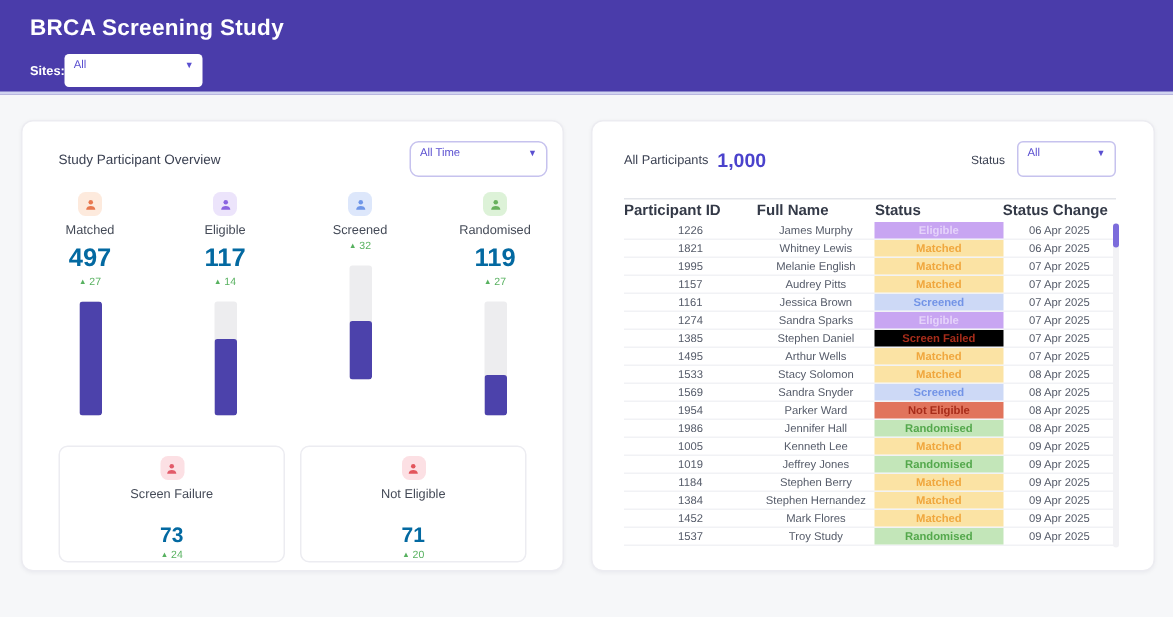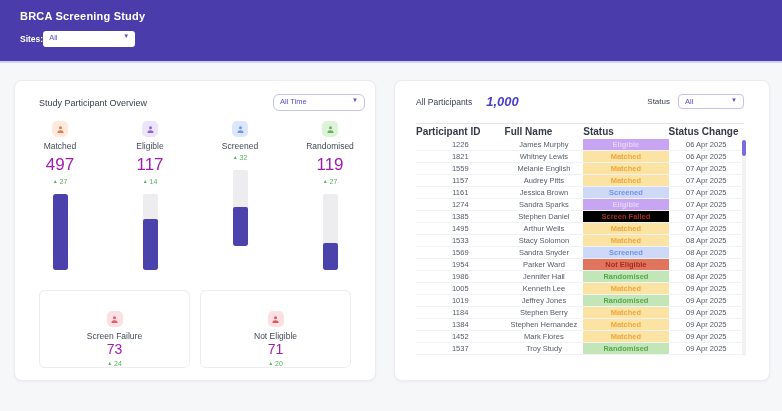--- a/index.html
+++ b/index.html
@@ -13,27 +13,27 @@
   }
   :root{
     --brand:#4a3caa; --accent:#5a4fd0; --accent-border:#c6c2ee;
     --delta_green:#57b15f; --bar_fill:#4c42ab; --count_purple:#4a42cc;
   }
   
   .app-header{
     position:absolute; left:0; top:0; width:782px; height:63px;
     background:var(--brand); border-bottom:2px solid #d0d3f0; padding:10px 0 0 20px;
   }
-  .app-title{ color:#fff; font-size:11px; font-weight:bold; letter-spacing:.2px; }
+  .app-title{ color:#fff; font-size:15px; font-weight:bold; letter-spacing:.2px; }
   .sites-row{ display:flex; align-items:center; margin-top:9px; }
   .sites-label{ color:#fff; font-size:8.5px; font-weight:bold; }
   .select{
     background:#fff; border:1px solid var(--accent-border); border-radius:4px;
-    display:flex; align-items:flex-start; justify-content:space-between;
-    color:var(--accent); font-size:7.5px; padding:2px 6px; cursor:pointer;
+    display:flex; align-items:flex-end; justify-content:space-between;
+    color:var(--accent); font-size:7.5px; padding:11px 6px; cursor:pointer;
   }
   .sites-select{ width:92px; height:16px; border:none; border-radius:3px; }
   .caret{ color:var(--accent); font-size:6px; line-height:1; }
   
   .panel{
     position:absolute; top:80px; background:#fff; border:1px solid #ececf1;
     border-radius:8px; box-shadow:0 1px 3px rgba(20,20,60,.05);
   }
   .panel-left{ left:14px; width:362px; height:301px; }
   .panel-right{ left:394px; width:376px; height:301px; }
@@ -44,43 +44,43 @@
   .panel-title{ font-size:9px; color:#3b4152; }
   .time-select{ width:92px; height:17px; border-radius:6px; }
   
   .stats-grid{ display:grid; grid-template-columns:repeat(4,1fr); margin-top:10px; text-align:center; }
   .badge{
     width:16px; height:16px; border-radius:5px; margin:0 auto;
     display:flex; align-items:center; justify-content:center;
   }
   .badge svg{ width:9px; height:9px; }
   .stat-label{ font-size:8.5px; color:#444a57; margin-top:4px; }
-  .stat-value{ font-size:17px; font-weight:400; color:#a21caf; margin-top:4px; }
+  .stat-value{ font-size:17px; font-weight:700; color:#0369a1; margin-top:4px; }
   .delta{ font-size:7px; color:var(--delta_green); margin-top:3px; }
   .tri{ font-size:5px; vertical-align:1px; margin-right:2px; }
   .bar{
     width:15px; height:76px; background:#ededef; border-radius:2px;
     margin:9px auto 0; position:relative; overflow:hidden;
   }
   .bar-fill{ position:absolute; bottom:0; left:0; width:100%; background:var(--bar_fill); border-radius:2px; }
   
   .cards-row{ display:flex; gap:10px; margin:20px 24px 0; }
   .mini-card{
     flex:1; height:78px; border:1px solid #ececf1; border-radius:6px;
     display:flex; flex-direction:column; align-items:center; justify-content:flex-end; text-align:center;
     padding-top:2px;
   }
-  .mini-card .stat-value{ font-size:14px; margin-top:0; }
+  .mini-card .stat-value{ font-size:14px; margin-top:14px; }
   
   .panel-head2{
     display:flex; justify-content:space-between; align-items:center; padding:13px 25px 0 21px;
   }
   .ph-left{ display:flex; align-items:center; }
   .participants-title{ font-size:8.5px; color:#3b4152; }
-  .participants-count{ font-size:13px; font-weight:700; color:var(--count_purple); margin-left:14px;font-style:italic; }
+  .participants-count{ font-size:13px; font-weight:700; color:var(--count_purple); margin-left:6px; }
   .ph-right{ display:flex; align-items:center; }
   .status-label{ font-size:8px; color:#3b4152; margin-right:8px; }
   .status-select{ width:66px; height:15px; border-radius:4px; }
   
   .table-wrap{ margin:14px 25px 0 21px; position:relative; }
   .thead, .tr{ display:grid; grid-template-columns:27% 24% 26% 23%; }
   .thead{ border-top:1px solid #e3e5ea; height:16px; align-items:center; }
   .th{ font-size:10px; font-weight:bold; color:#333947; }
   .tr{ height:12px; border-bottom:1px solid #f1f2f5; align-items:stretch; }
   .td{
@@ -233,21 +233,21 @@
   </div>
 
   <div class="tr">
     <div class="td">1821</div>
     <div class="td">Whitney Lewis</div>
     <div class="td td-status" style="background: rgb(251, 227, 164); color: rgb(240, 167, 62);">Matched</div>
     <div class="td">06 Apr 2025</div>
   </div>
 
   <div class="tr">
-    <div class="td">1559</div>
+    <div class="td">1995</div>
     <div class="td">Melanie English</div>
     <div class="td td-status" style="background: rgb(251, 227, 164); color: rgb(240, 167, 62);">Matched</div>
     <div class="td">07 Apr 2025</div>
   </div>
 
   <div class="tr">
     <div class="td">1157</div>
     <div class="td">Audrey Pitts</div>
     <div class="td td-status" style="background: rgb(251, 227, 164); color: rgb(240, 167, 62);">Matched</div>
     <div class="td">07 Apr 2025</div>

